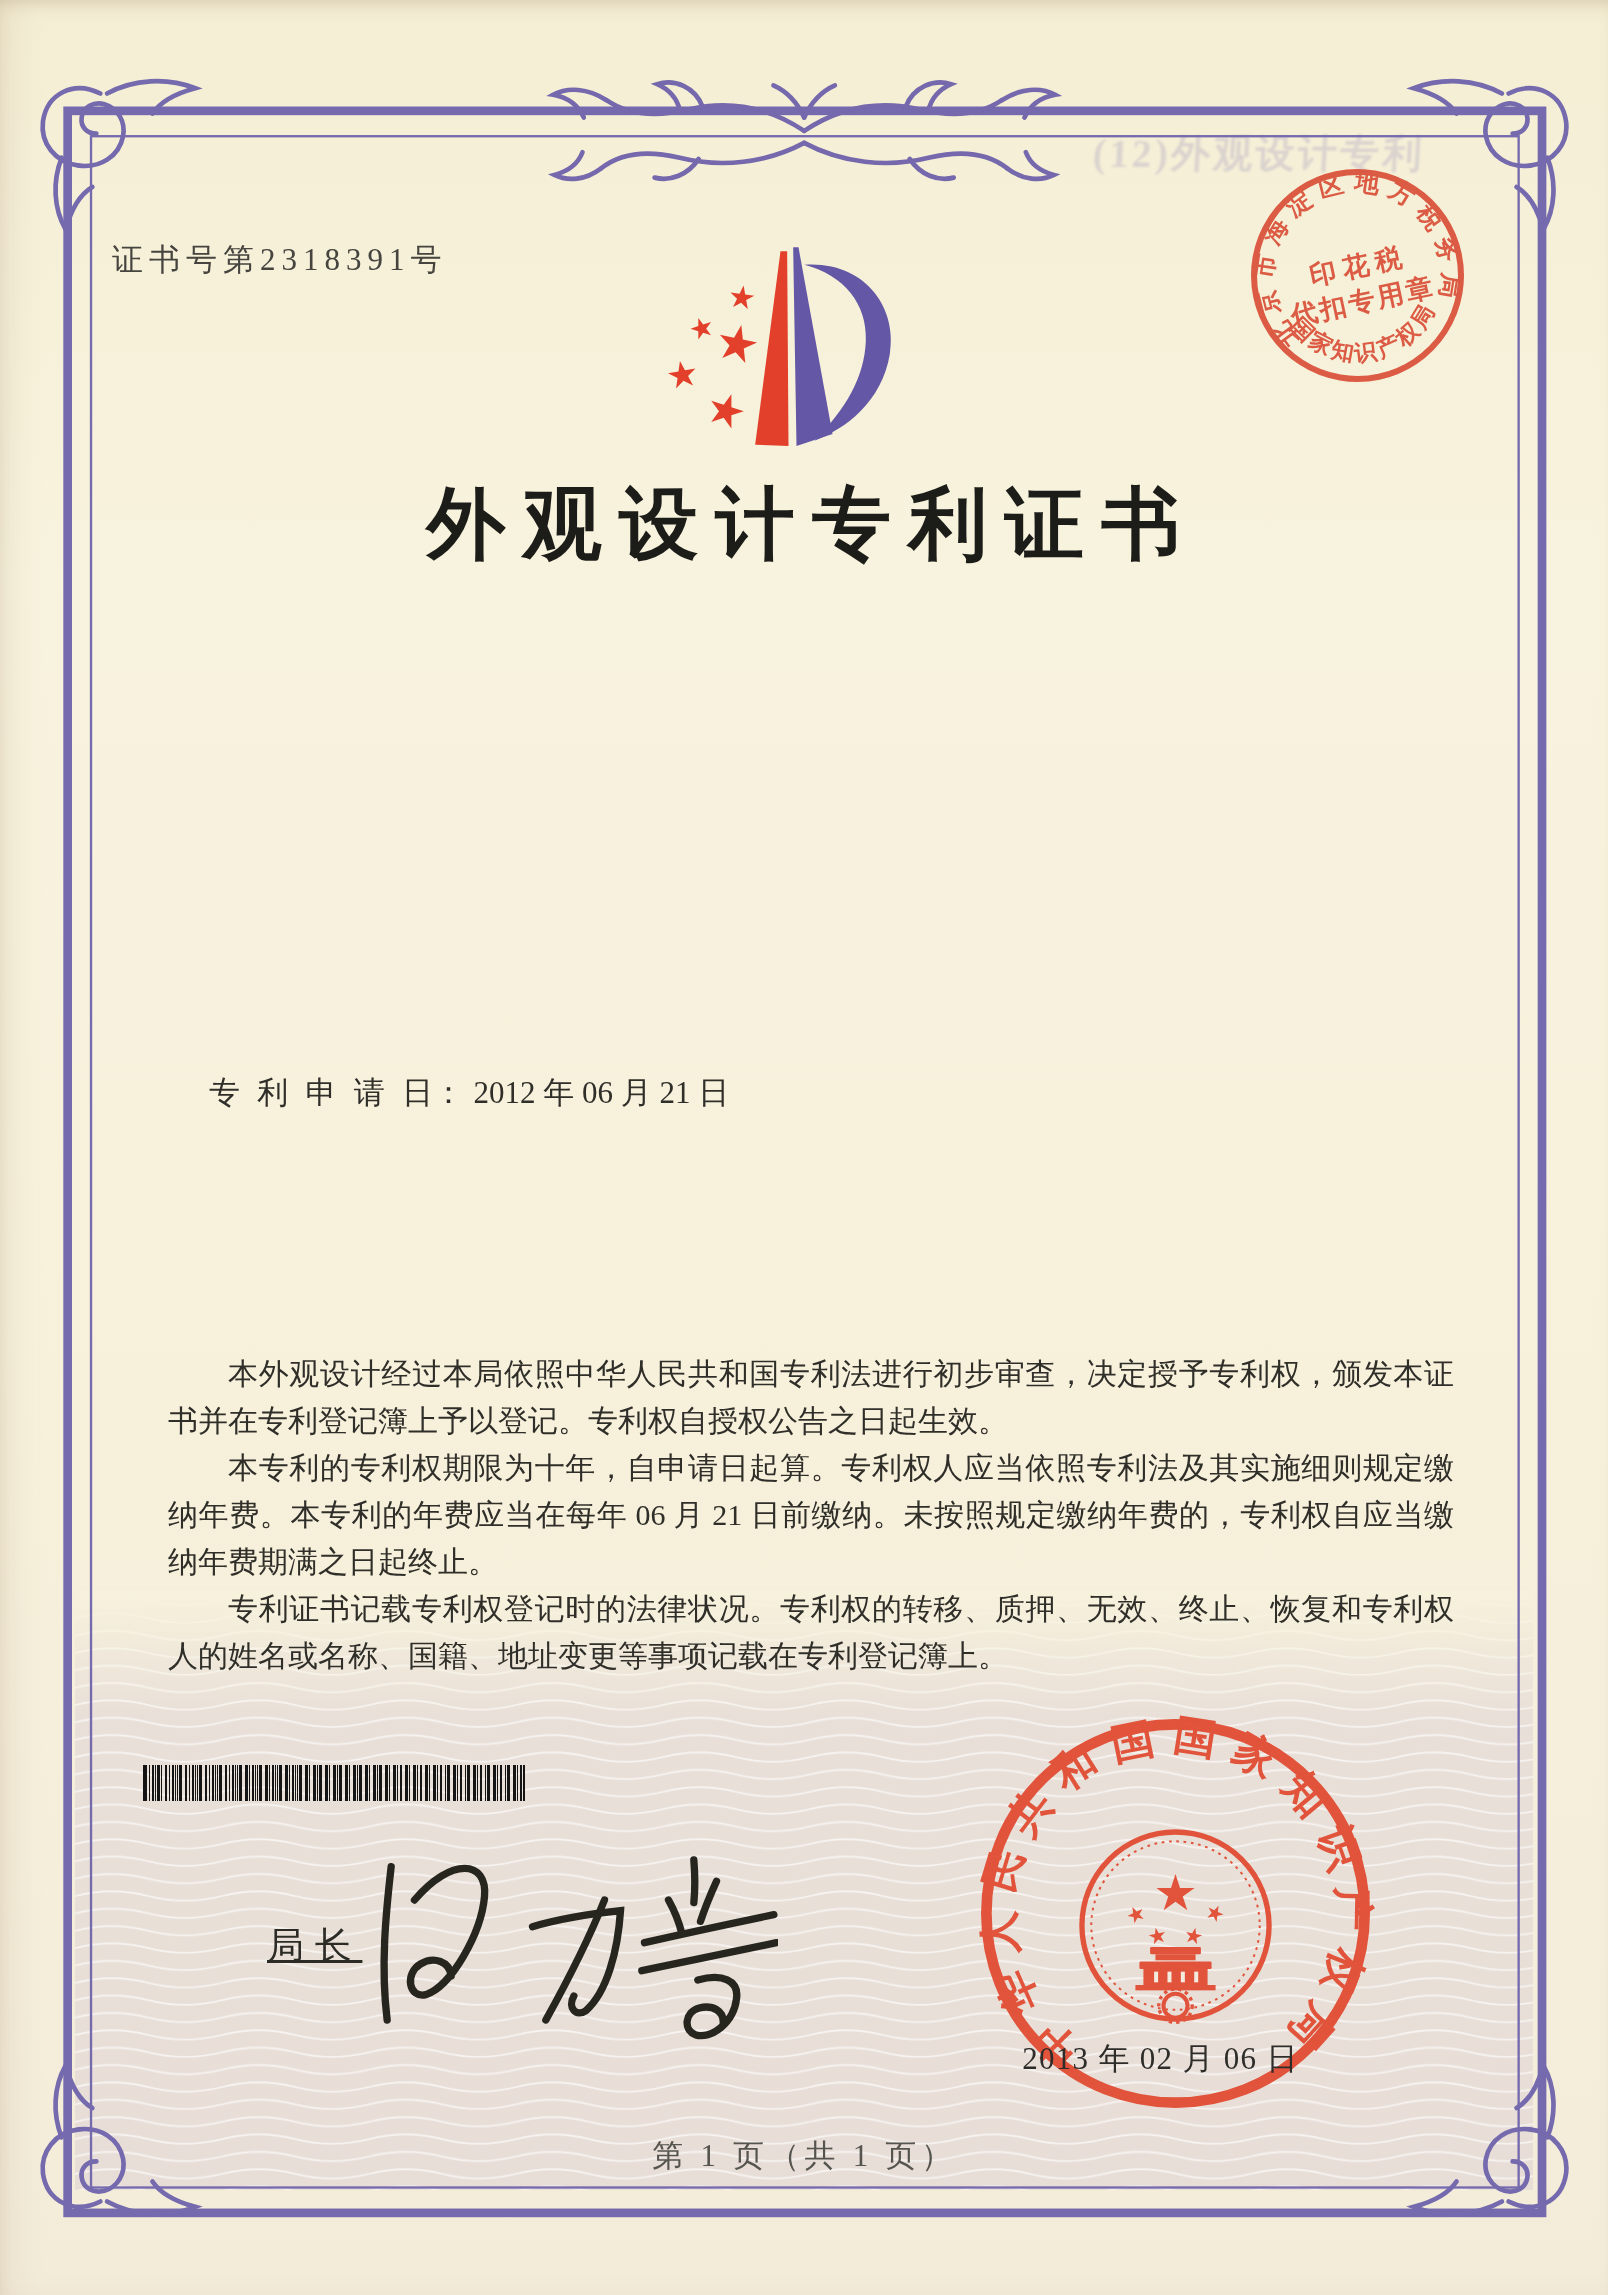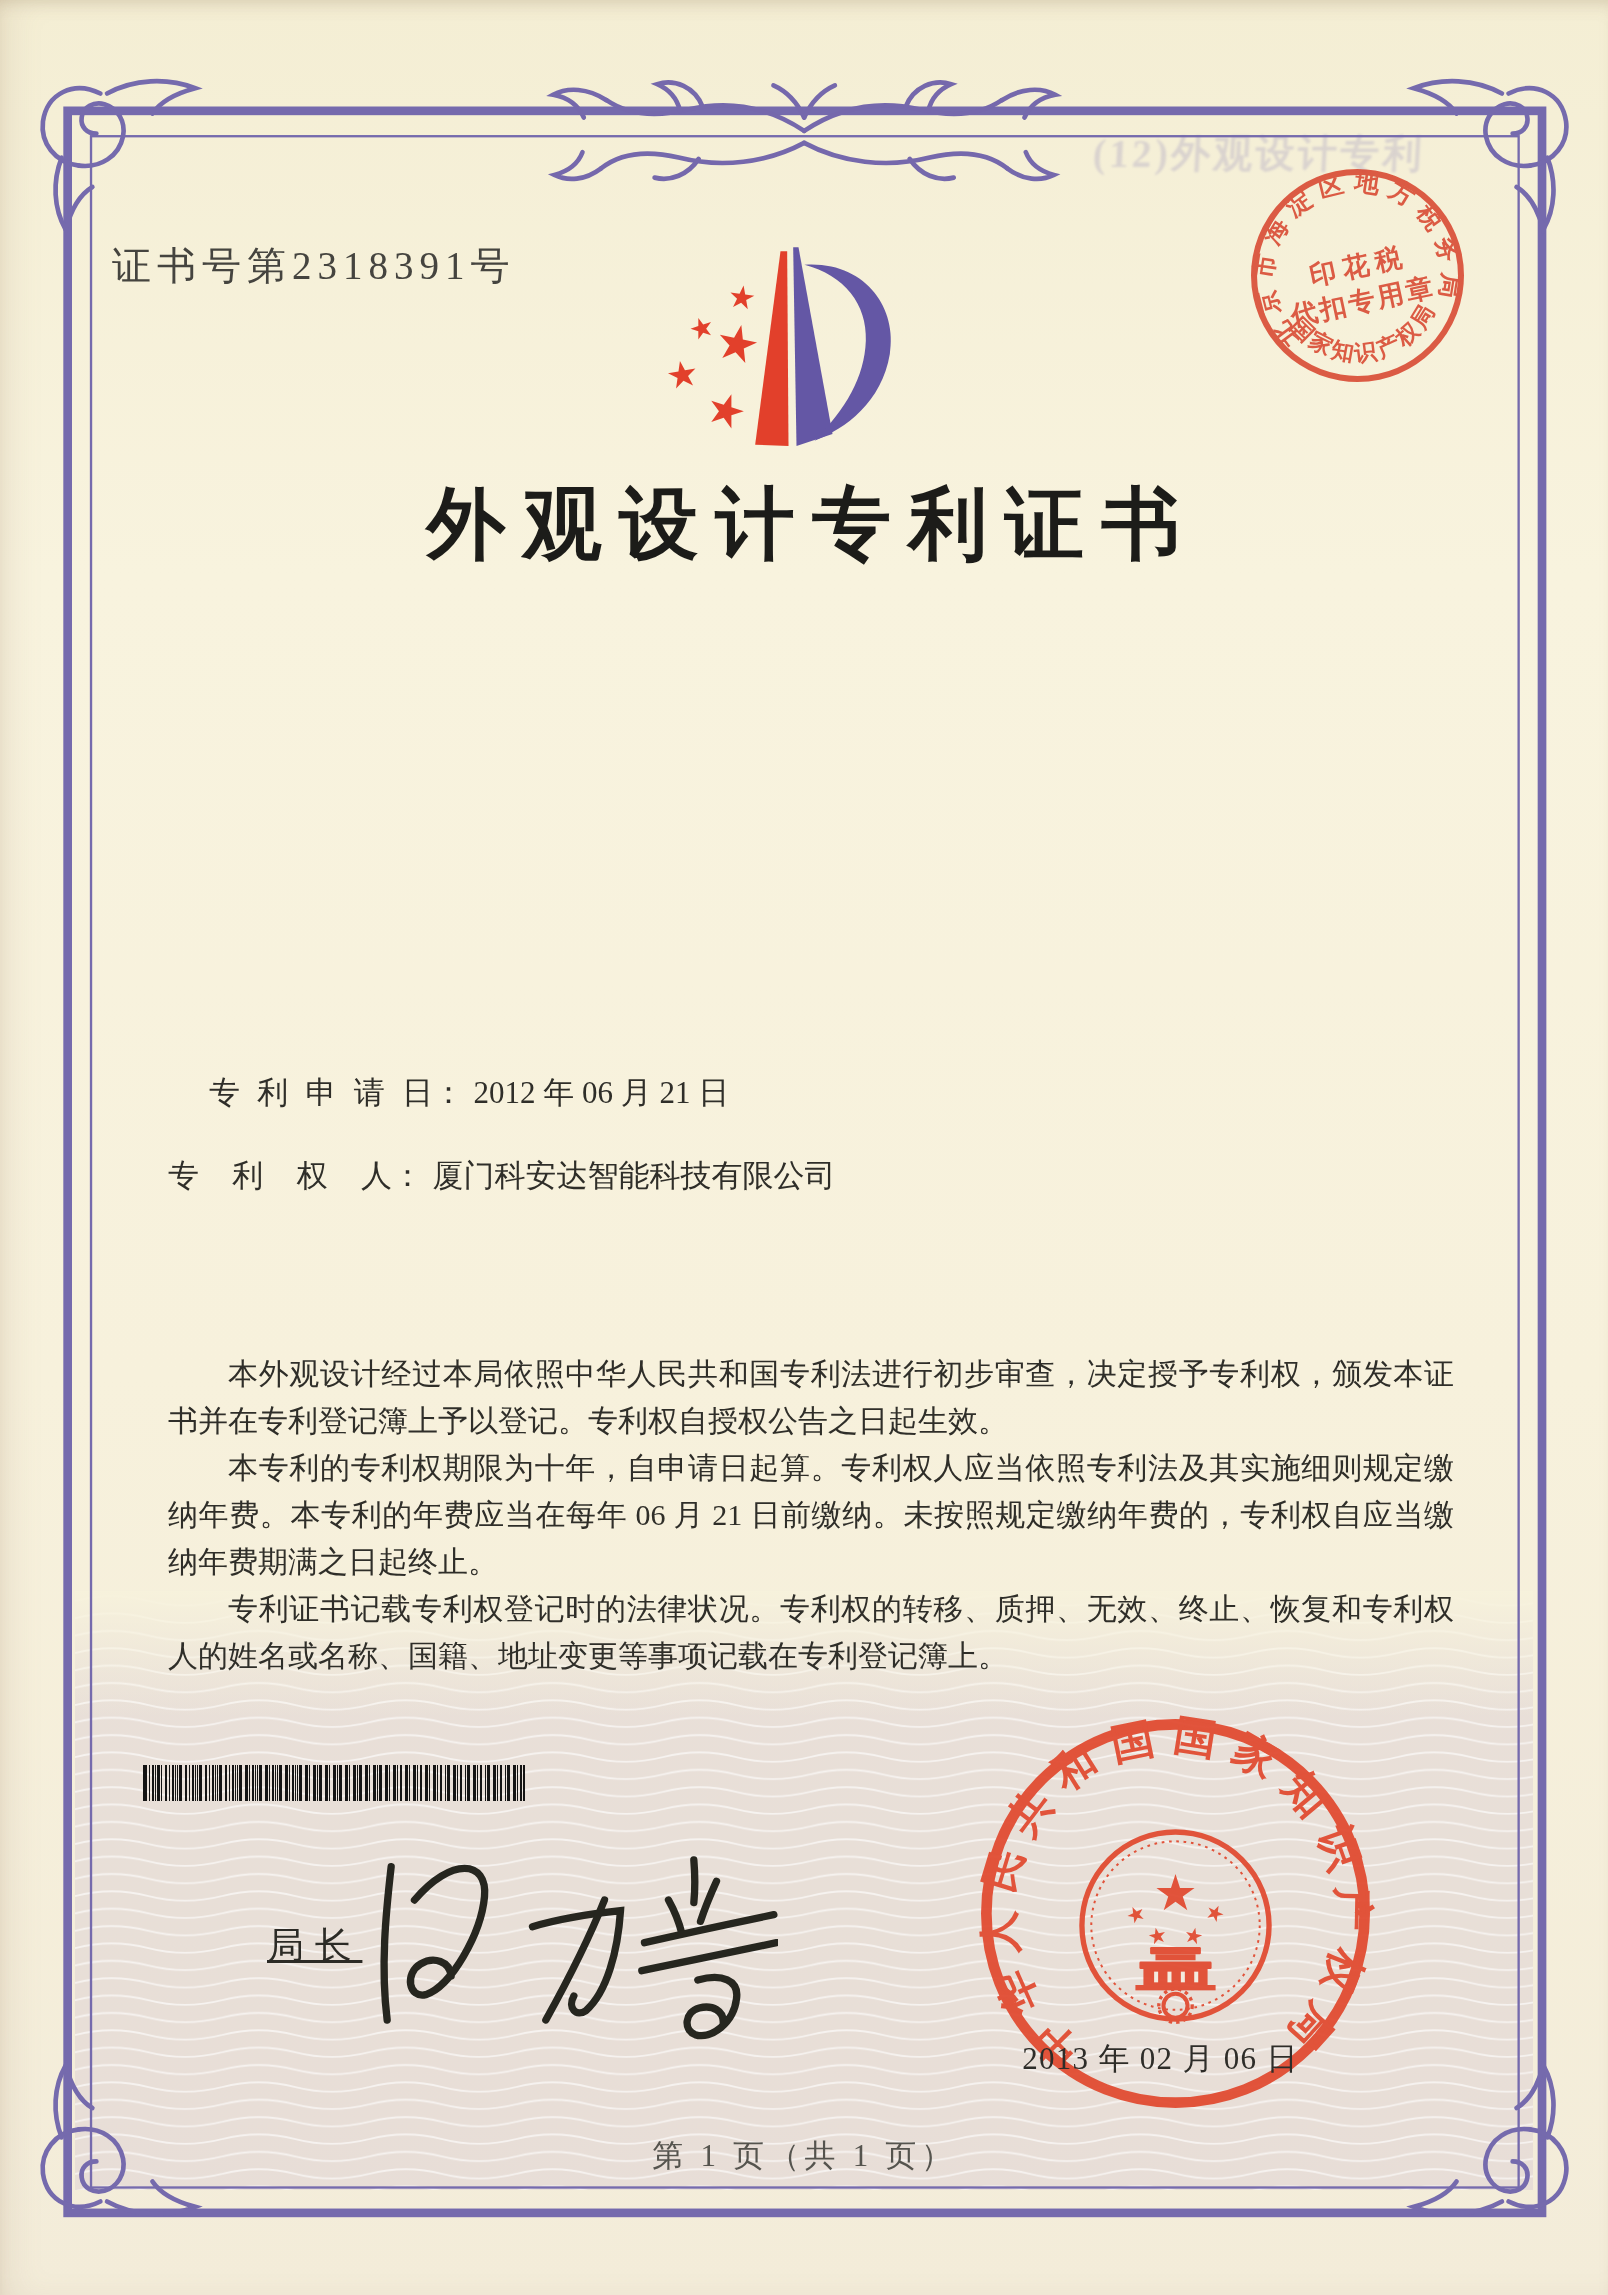--- a/index.html
+++ b/index.html
@@ -4,21 +4,21 @@
 <style>
   html,body{margin:0;padding:0;background:#777;}
   .page{
     position:relative; width:1609px; height:2295px; overflow:hidden;
     font-family:"Liberation Serif","DejaVu Serif",serif;
     background:linear-gradient(180deg,#f4eed4 0%,#f8f3de 25%,#f7f1dc 60%,#f3ecd9 100%);
     box-shadow:inset 20px 0 40px -20px rgba(150,120,90,.22), inset 0 10.7px 17.4px -9.4px rgba(160,140,105,.35);
   }
   .abs{position:absolute;}
   .cert-no{
-    left:112px; top:239px; font-size:39px; letter-spacing:6px; color:#45443f;
+    left:112px; top:239px; font-size:31px; letter-spacing:6px; color:#45443f;
   }
   .ghost{
     left:1093px; top:127px; font-size:39px; letter-spacing:3.3px; font-weight:bold;
     color:#8d84b8; opacity:.26; filter:blur(0.9px); transform:skewX(-3deg); white-space:nowrap;
   }
   .title{
     left:0; top:472px; width:100%; margin:0; text-align:center;
     font-size:79px; font-weight:600; letter-spacing:17.4px; padding-left:15px;
     color:#1c1c19; box-sizing:border-box;
   }
@@ -129,23 +129,20 @@
       <use href="#star5" transform="translate(229,166) rotate(12) scale(30)"></use>
       <use href="#star5" transform="translate(147,212) rotate(-10) scale(22)"></use>
       <use href="#star5" transform="translate(212,266) rotate(18) scale(27)"></use>
     </g>
   </svg>
 
   <h1 class="abs title">外观设计专利证书</h1>
 
   <div class="abs field" style="top:1072px;margin-left:41px;">
     <span class="f-label">专利申请日</span><span class="f-colon">：</span><span class="f-value">2012 年 06 月 21 日</span>
-  </div>
-  <div class="abs field" style="top:1155px;">
-    <span class="f-label">专利权人</span><span class="f-colon">：</span><span class="f-value">厦门科安达智能科技有限公司</span>
   </div>
 
   <div class="abs paras">
     <p>本外观设计经过本局依照中华人民共和国专利法进行初步审查，决定授予专利权，颁发本证书并在专利登记簿上予以登记。专利权自授权公告之日起生效。</p>
     <p>本专利的专利权期限为十年，自申请日起算。专利权人应当依照专利法及其实施细则规定缴纳年费。本专利的年费应当在每年 06 月 21 日前缴纳。未按照规定缴纳年费的，专利权自应当缴纳年费期满之日起终止。</p>
     <p>专利证书记载专利权登记时的法律状况。专利权的转移、质押、无效、终止、恢复和专利权人的姓名或名称、国籍、地址变更等事项记载在专利登记簿上。</p>
   </div>
 
   <div class="abs barcode"></div>
 

